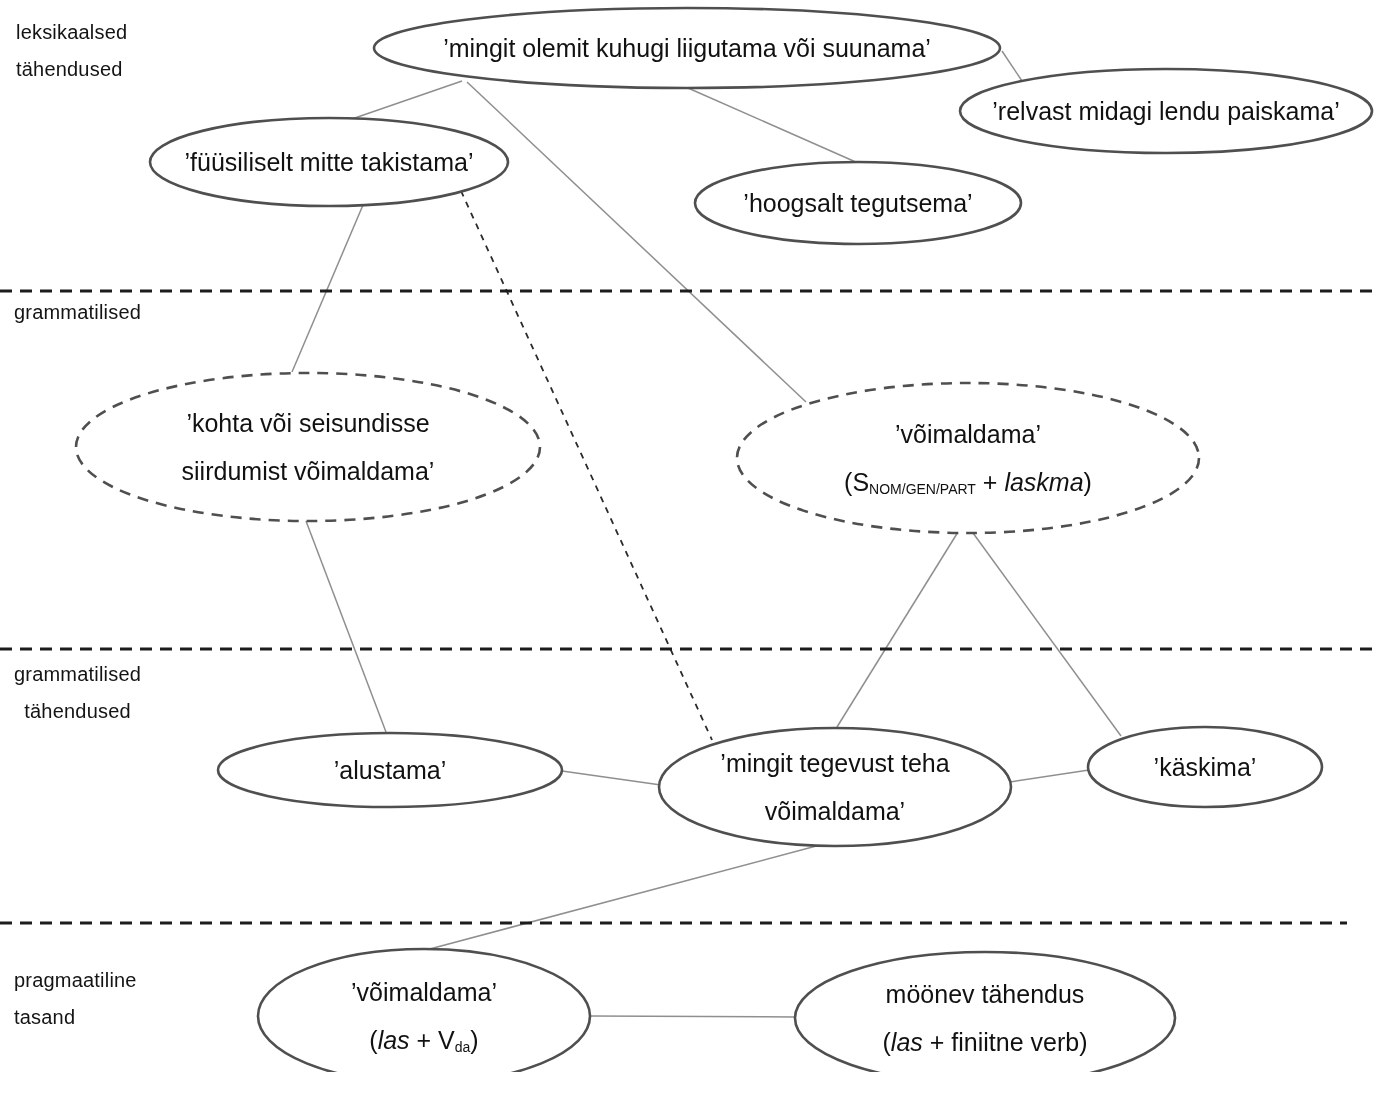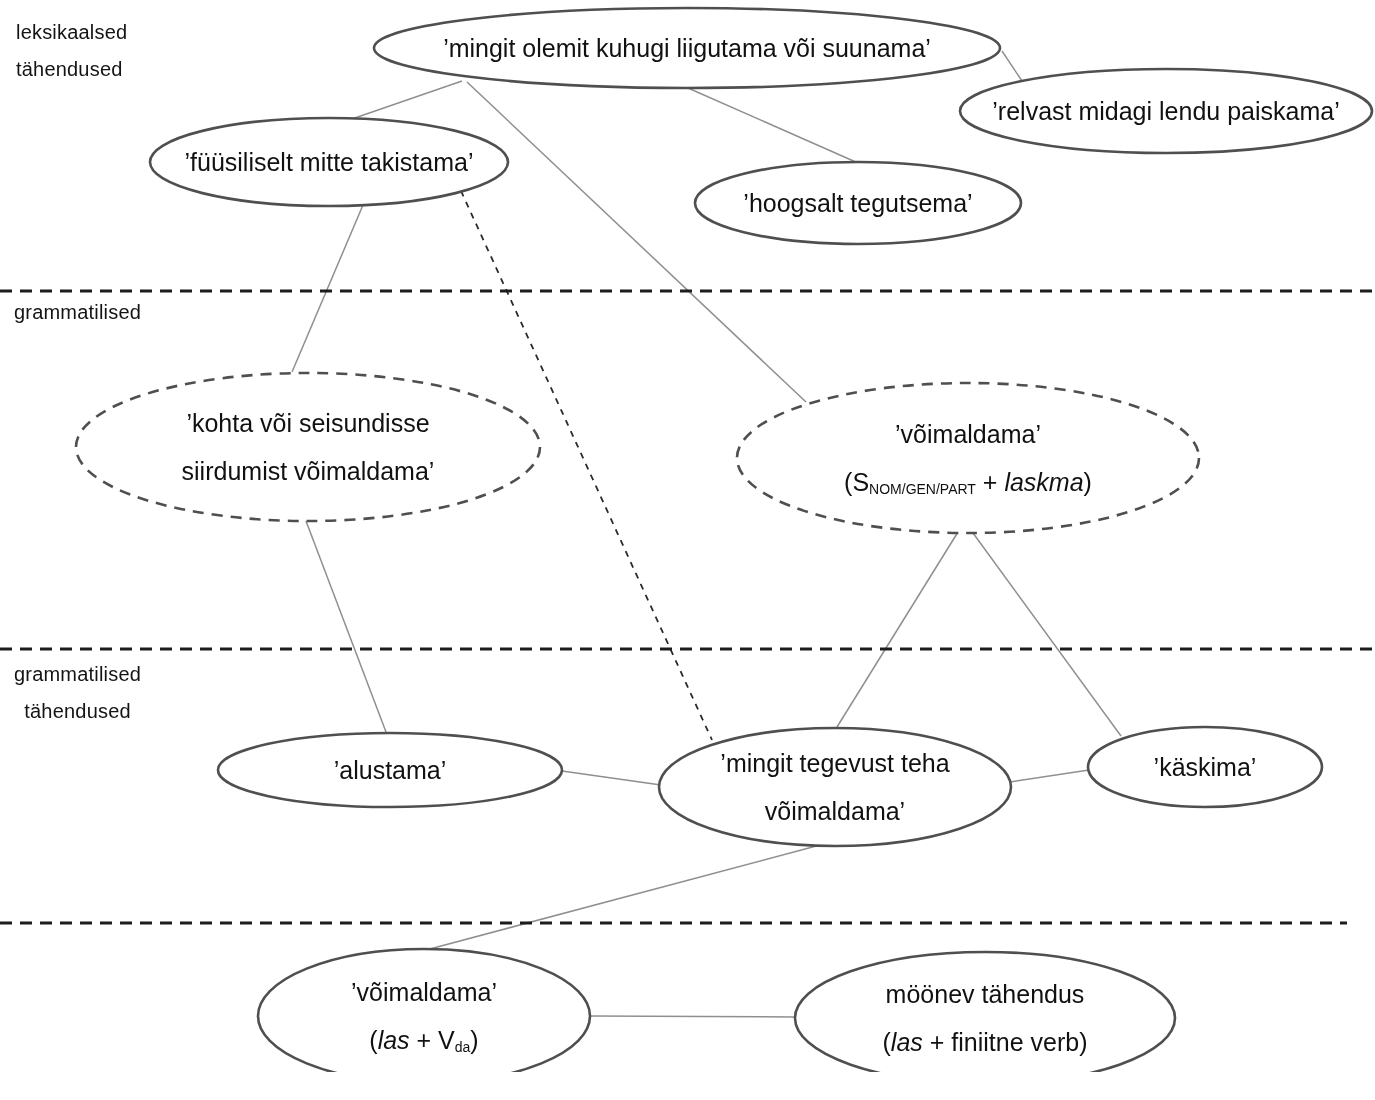--- a/index.html
+++ b/index.html
@@ -102,14 +102,16 @@
     </svg>
 
   <div class="layer-label label-lexical">leksikaalsed
 tähendused</div>
 
   <div class="layer-label label-bridge">grammatilised</div>
 
   <div class="layer-label label-grammatical">grammatilised
 tähendused</div>
 
+  <div class="layer-label label-pragmatic">pragmaatiline
+tasand</div>
 
 </div>
 
 </body></html>

